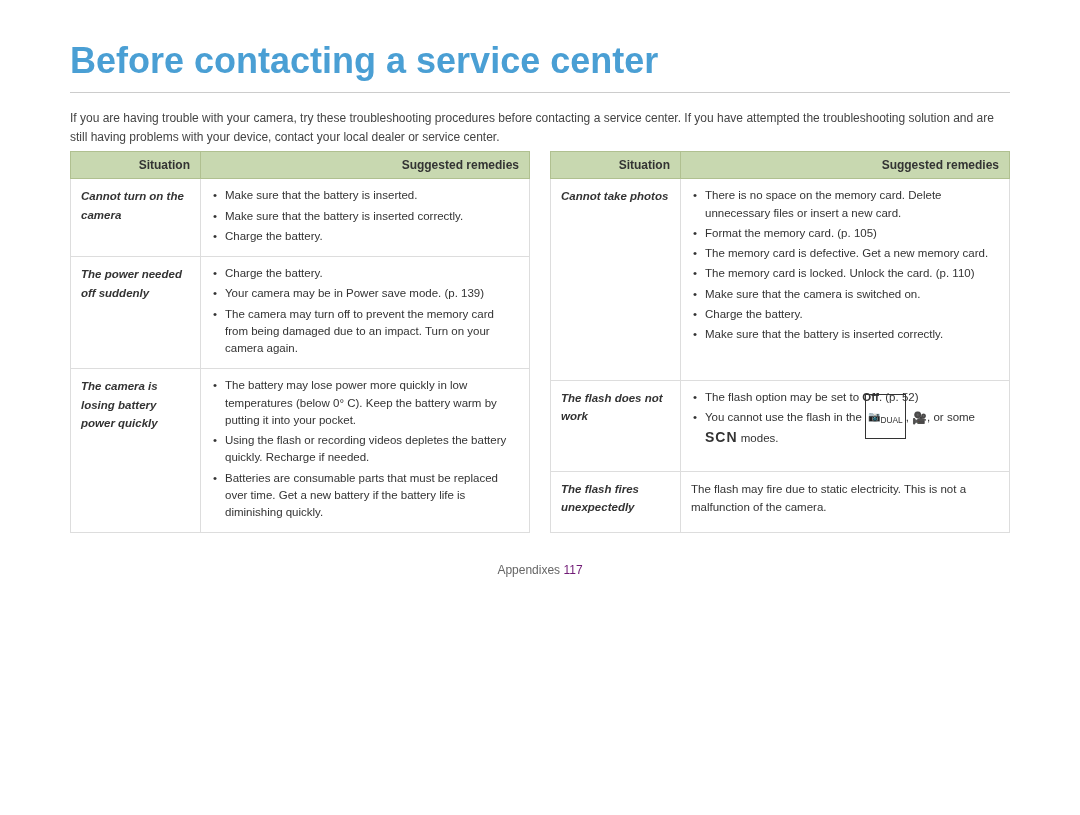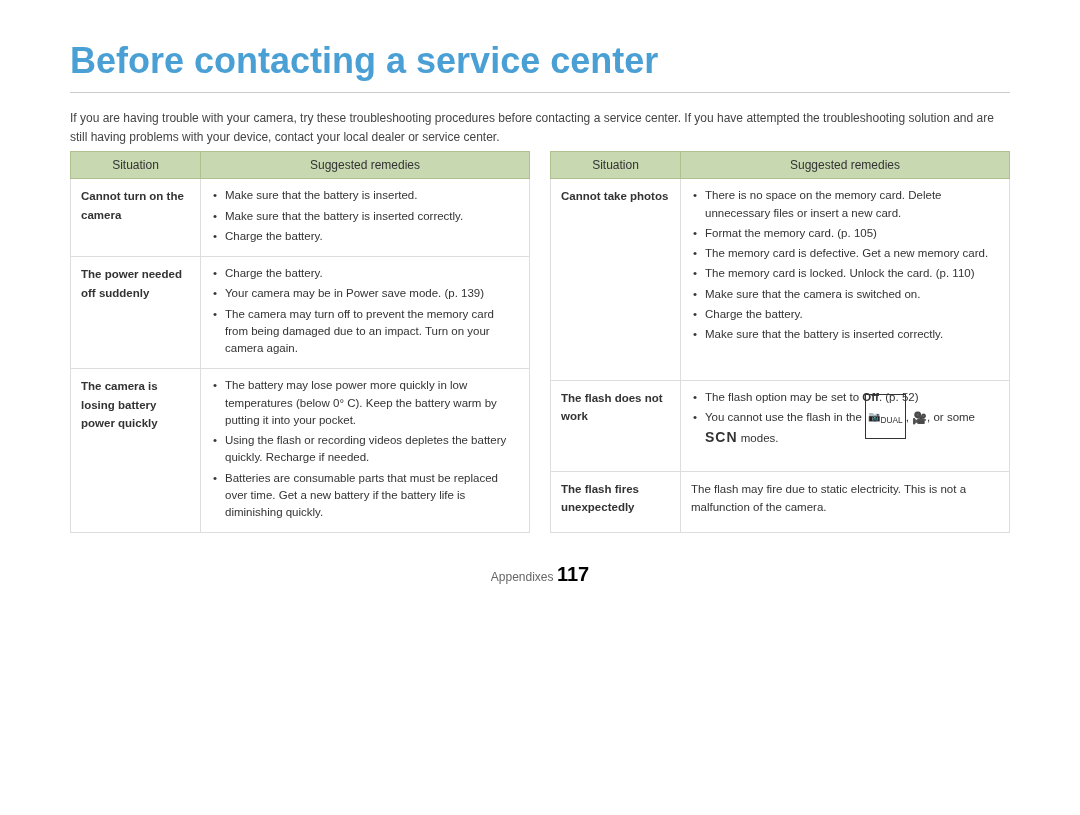--- a/index.html
+++ b/index.html
@@ -32,35 +32,36 @@
     }
     table {
       border-collapse: collapse;
       flex: 1;
       font-size: 12px;
     }
     table th {
       background-color: #c8d8b0;
       color: #333;
       padding: 6px 10px;
-      text-align: center;
-      font-weight: normal;
+      text-align: right;
+      font-weight: bold;
       border: 1px solid #b0c090;
     }
     table td {
       border: 1px solid #ddd;
       padding: 8px 10px;
       vertical-align: top;
       line-height: 1.6;
       color: #333;
     }
     table td.situation {
       width: 130px;
       font-weight: bold;
       font-size: 11.5px;
+      font-style: italic;
     }
     table td.remedies {
       font-size: 11.5px;
     }
     ul.remedy-list {
       list-style: none;
       padding: 0;
       margin: 0;
     }
     ul.remedy-list li {
@@ -74,23 +75,23 @@
       position: absolute;
       left: 2px;
     }
     .footer {
       text-align: center;
       margin-top: 30px;
       font-size: 12px;
       color: #666;
     }
     .footer span.page-num {
-      font-size: 20px;
-      font-weight: bold;
-      color: #000000;
+      font-size: 12px;
+      font-weight: normal;
+      color: #701a75;
     }
     .bold-text {
       font-weight: bold;
     }
     .scn-text {
       font-weight: bold;
       font-size: 14px;
       letter-spacing: 1px;
     }
     .icon-dual {

